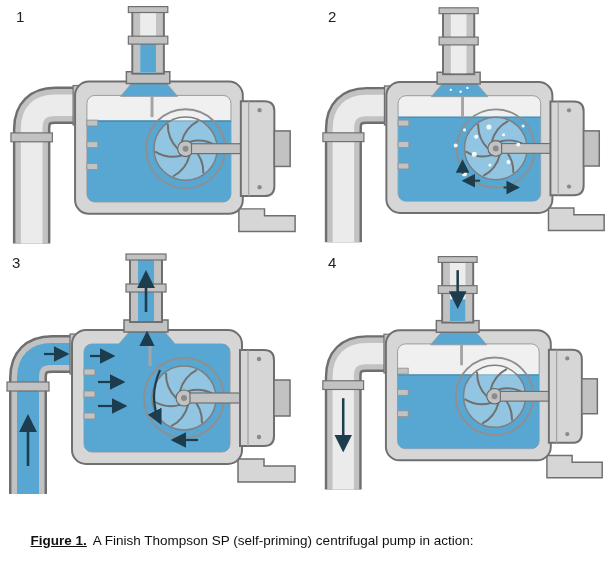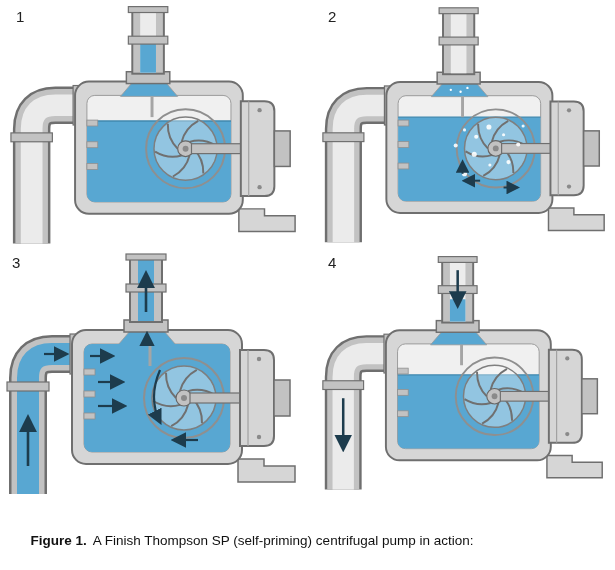--- a/index.html
+++ b/index.html
@@ -6,21 +6,21 @@
   body{font-family:"Liberation Sans", sans-serif; color:#1a1a1a;}
   .figure-canvas{position:relative;width:615px;height:570px;background:#ffffff;overflow:hidden;}
   .panel{position:absolute;}
   .panel-num{
     position:absolute;top:4px;left:10px;
     font-size:15px;color:#222;z-index:5;
   }
   .pump{position:absolute;left:0;top:0;right:0;bottom:0;}
   .pump svg{display:block;width:100%;height:100%;}
   .caption{position:absolute;left:8px;top:511px;width:600px;font-size:13.5px;line-height:1.45;color:#111;}
-  .cap-label{font-weight:bold;margin-right:6px;}
+  .cap-label{font-weight:bold;margin-right:6px;text-decoration:underline;}
   .cap-line{white-space:pre-wrap;}
   
   #p1{left:6px;  top:4px;  width:296px;height:242px;}
   #p2{left:318px;top:4px;  width:293px;height:242px;}
   #p3{left:2px;  top:250px;width:300px;height:248px;}
   #p4{left:318px;top:250px;width:291px;height:246px;}
 </style>
 </head>
 <body>
 

